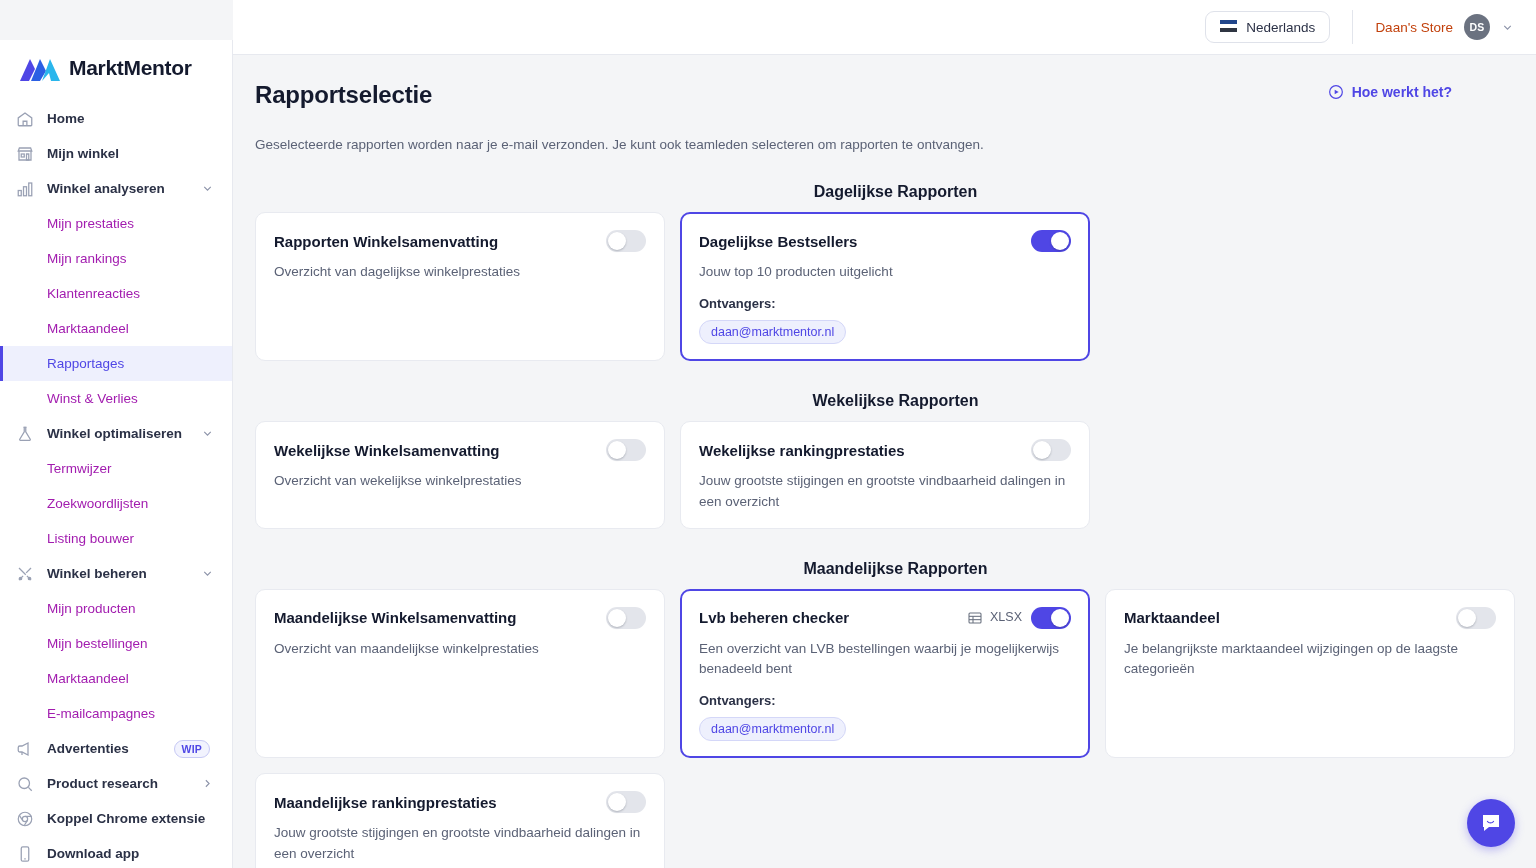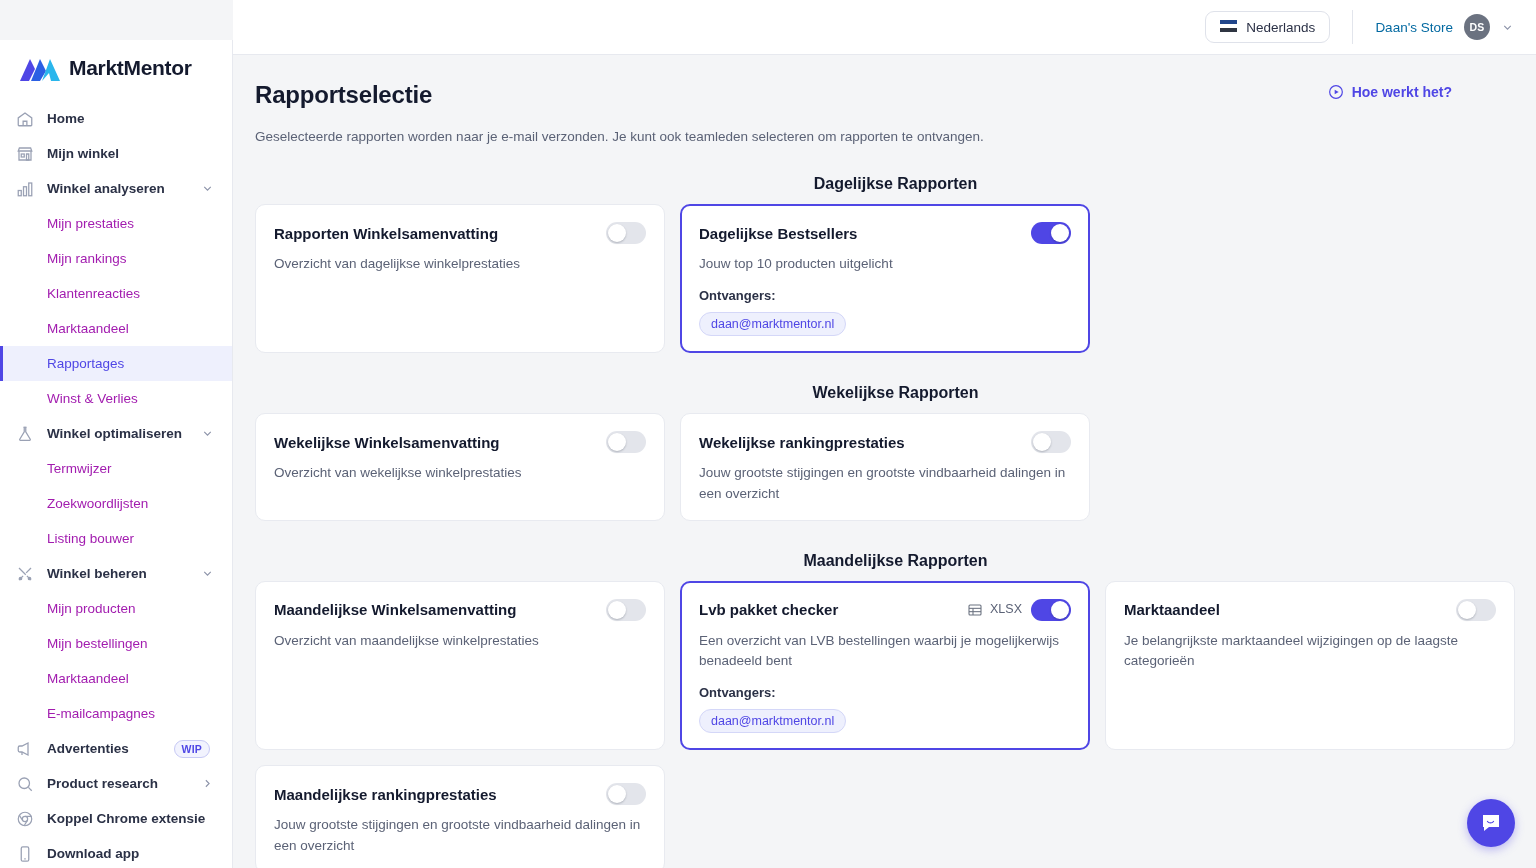--- a/index.html
+++ b/index.html
@@ -119,21 +119,21 @@
     font-size: 13.5px;
     color: #2b3146;
     cursor: pointer;
   }
   .divider-v {
     width: 1px; height: 34px;
     background: #e2e5ec;
     margin: 0 22px;
   }
   .store-wrap { display: flex; align-items: center; gap: 11px; cursor: pointer; }
-  .store-name { font-size: 13.5px; color: #0369a1; }
+  .store-name { font-size: 13.5px; color: #c2410c; }
   .avatar {
     width: 26px; height: 26px; border-radius: 50%;
     background: #6b7280; color: #fff;
     font-size: 10.5px; font-weight: bold;
     display: flex; align-items: center; justify-content: center;
     letter-spacing: 0.3px;
   }
 
   
   .main {
@@ -151,21 +151,21 @@
     letter-spacing: -0.2px;
   }
   .howto {
     margin-left: auto;
     display: flex; align-items: center; gap: 8px;
     color: #4f46e5; font-size: 14px; font-weight: bold;
     cursor: pointer;
     margin-top: 3px;
   }
   .page-sub {
-    margin-top: 20px;
+    margin-top: 28px;
     font-size: 13.5px;
     color: #5b6276;
   }
   .section-title {
     margin-top: 31px;
     margin-bottom: 11px;
     font-size: 16px; font-weight: bold;
     color: #141a2e;
     text-align: center;
   }
@@ -562,21 +562,21 @@
               <div class="toggle">
                   <span class="knob"></span>
                 </div>
             </div>
           </div>
           <p class="card-desc">Overzicht van maandelijkse winkelprestaties</p>
         </div>
 
         <div class="card tall active">
           <div class="card-head">
-            <span class="card-title">Lvb pakket checker</span>
+            <span class="card-title">Lvb beheren checker</span>
             <div class="card-head-right">
               <span class="fmt-badge">
                 <span style="display:flex;align-items:center;color:#6b7280;">
                   <svg width="16" height="16" viewBox="0 0 24 24" fill="none" stroke="currentColor" stroke-width="1.6">
                       <rect x="3" y="4.5" width="18" height="15" rx="1.5"></rect>
                       <path d="M3 9.5h18"></path>
                       <path d="M3 14.5h18"></path>
                       <path d="M9 9.5v10"></path>
                     </svg>
                 </span>

